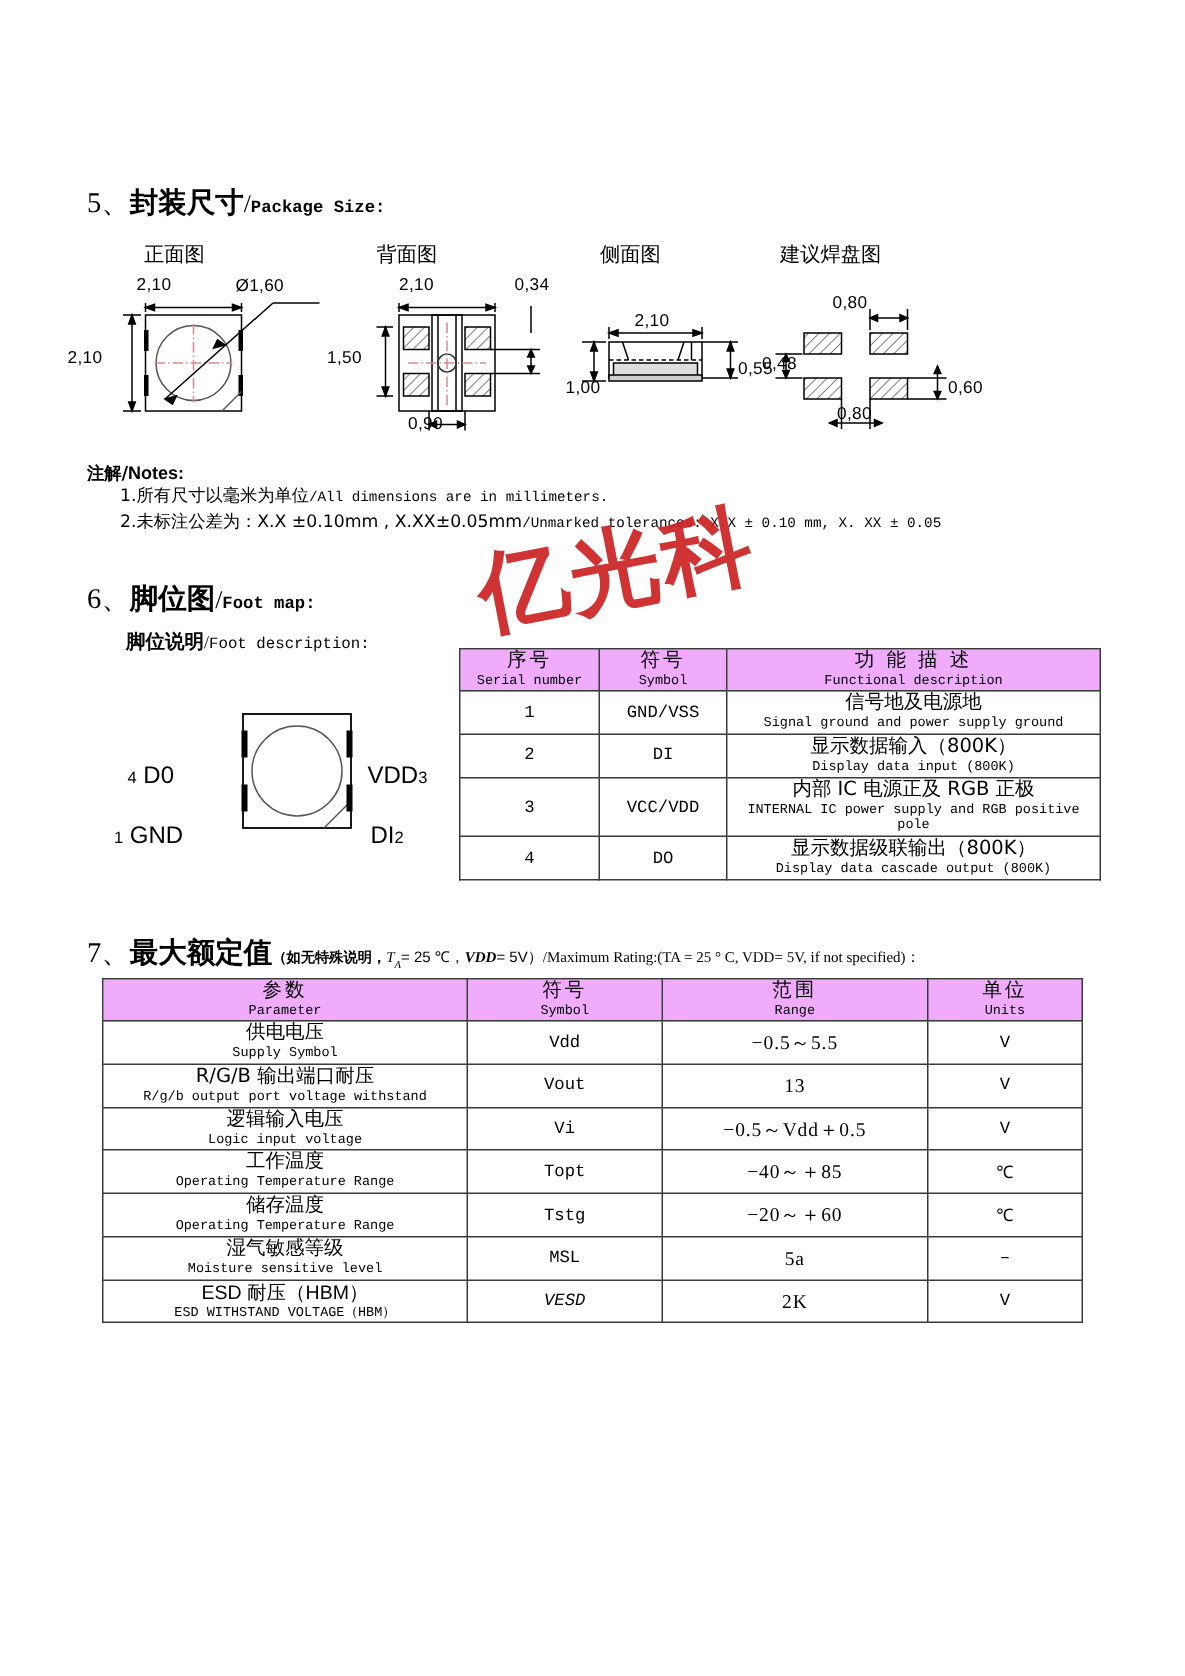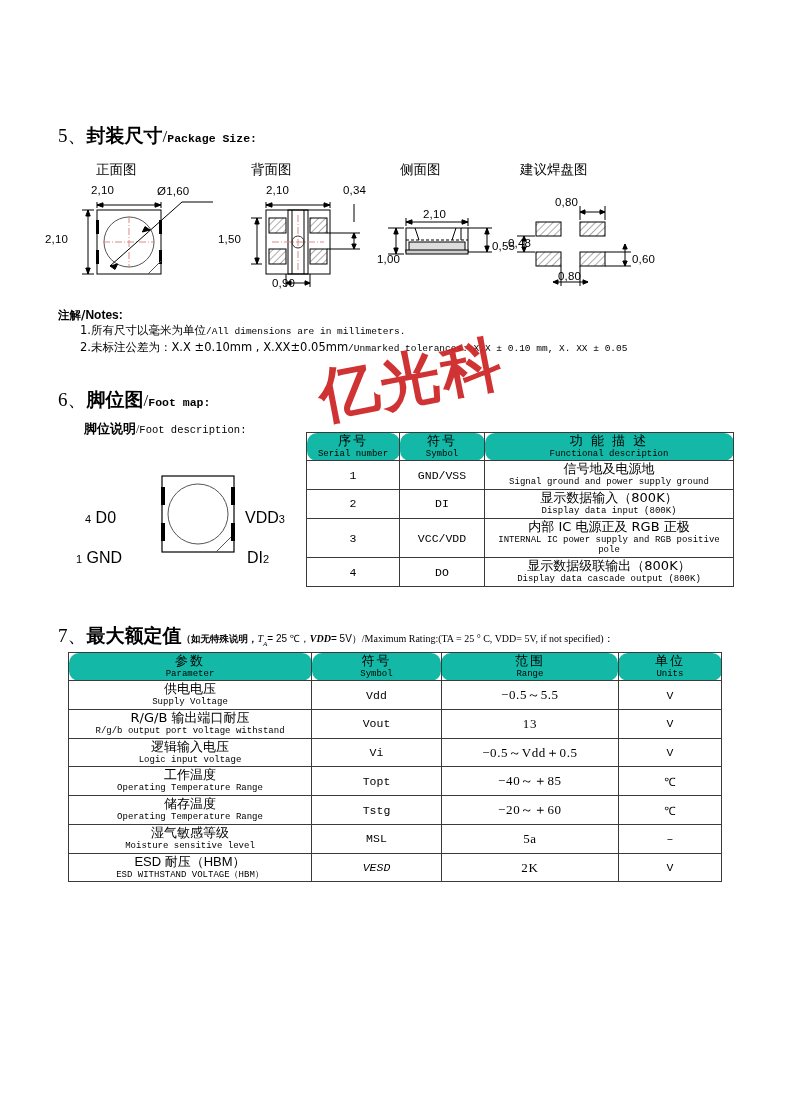--- a/index.html
+++ b/index.html
@@ -98,22 +98,21 @@
     border-collapse: collapse;
     background: #fff;
   }
   table.dt td, table.dt th {
     border: 1px solid #3a3a3a;
     text-align: center;
     vertical-align: middle;
     padding: 1px 3px;
   }
   table.dt thead td {
-    background: #14b8a6;
-    border-radius: 10px;
+    background: #f0abfc;
   }
   .hdr-cn {
     display: block;
     font-family: "DejaVu Sans", sans-serif;
     font-size: 13px;
     letter-spacing: 2px;
     line-height: 1.15;
   }
   .hdr-en {
     display: block;
@@ -462,21 +461,21 @@
         <td class="p4">
           <span class="hdr-cn">单位</span>
           <span class="hdr-en">Units</span>
         </td>
       </tr>
     </thead>
     <tbody>
       <tr>
         <td class="p1">
           <span class="cell-cn">供电电压</span>
-          <span class="cell-en">Supply Voltage</span>
+          <span class="cell-en">Supply Symbol</span>
         </td>
         <td class="p2 cell-mono">Vdd</td>
         <td class="p3 cell-val">−0.5～5.5</td>
         <td class="p4 cell-mono">V</td>
       </tr>
       <tr>
         <td class="p1">
           <span class="cell-cn">R/G/B 输出端口耐压</span>
           <span class="cell-en">R/g/b output port voltage withstand</span>
         </td>

